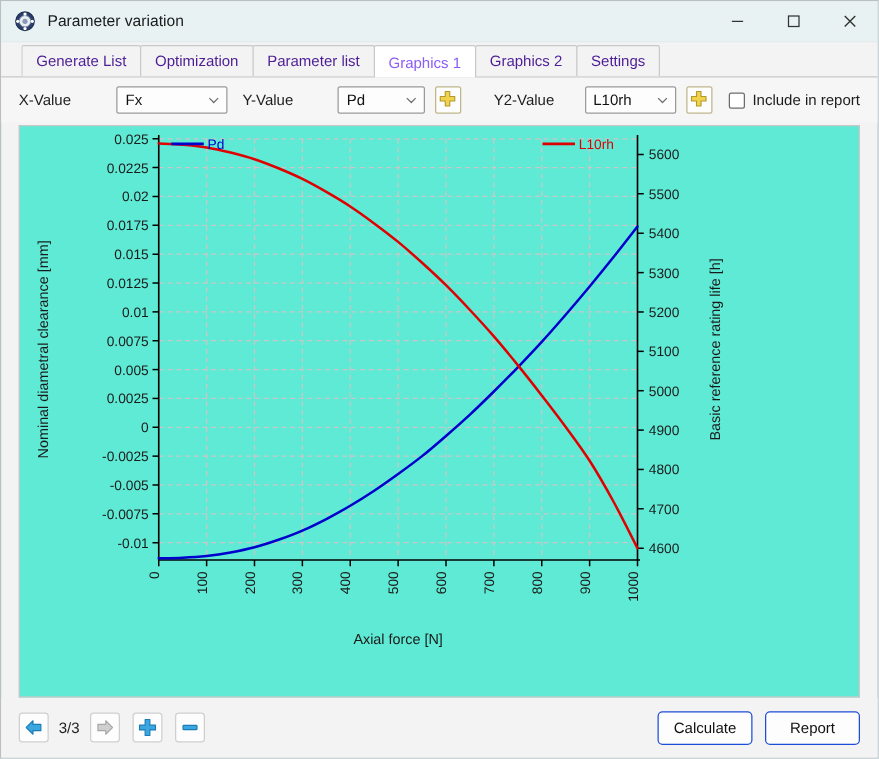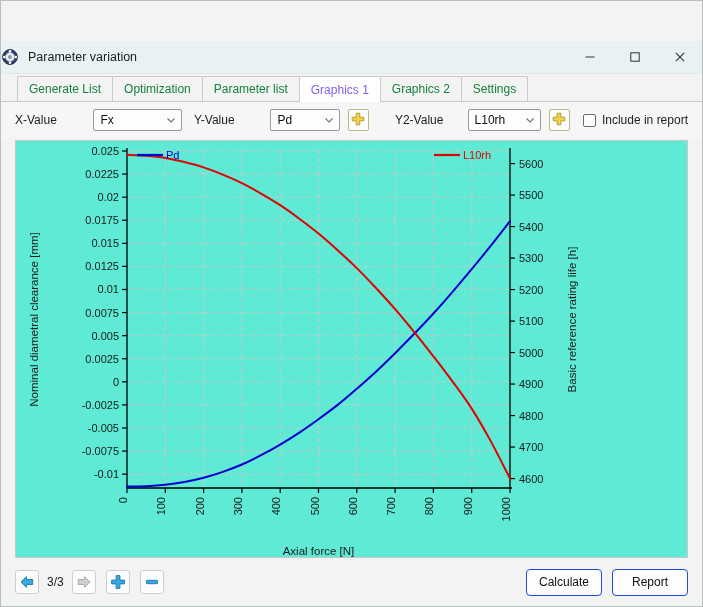--- a/index.html
+++ b/index.html
@@ -16,22 +16,22 @@
     background: #f3f3f3;
     border: 1px solid #b8c0c4;
     display: flex; flex-direction: column;
   }
 
   
   #titlebar {
     height: 33px; min-height: 33px;
     background: #e8f2f2;
     display: flex; align-items: center;
+    padding-left: 10px;
     border-bottom: 1px solid #e3e8ea;
-    margin-top: 40px;
   }
   #app-icon { width: 18px; height: 18px; margin-right: 9px; flex: none; }
   #title-text {
     font-size: 12.5px; color: #1b1b1b; flex: 1;
     white-space: nowrap; overflow: hidden;
   }
   .wbtn {
     width: 45px; height: 32px; display: flex;
     align-items: center; justify-content: center;
     color: #333;
@@ -43,21 +43,21 @@
     display: flex; align-items: flex-end;
     padding-left: 16px;
     background: #f3f3f3;
     border-bottom: 1px solid #c9c9c9;
     position: relative; z-index: 2;
   }
   .tab {
     height: 25px;
     padding: 0 11px;
     display: flex; align-items: center;
-    font-size: 12px; color: #15803d;
+    font-size: 12px; color: #4c1d95;
     border: 1px solid #c9c9c9;
     border-bottom: none;
     background: #f3f3f3;
     margin-right: -1px;
     border-radius: 2px 2px 0 0;
   }
   .tab.active {
     background: #ffffff;
     color: #8b5cf6;
     position: relative;

